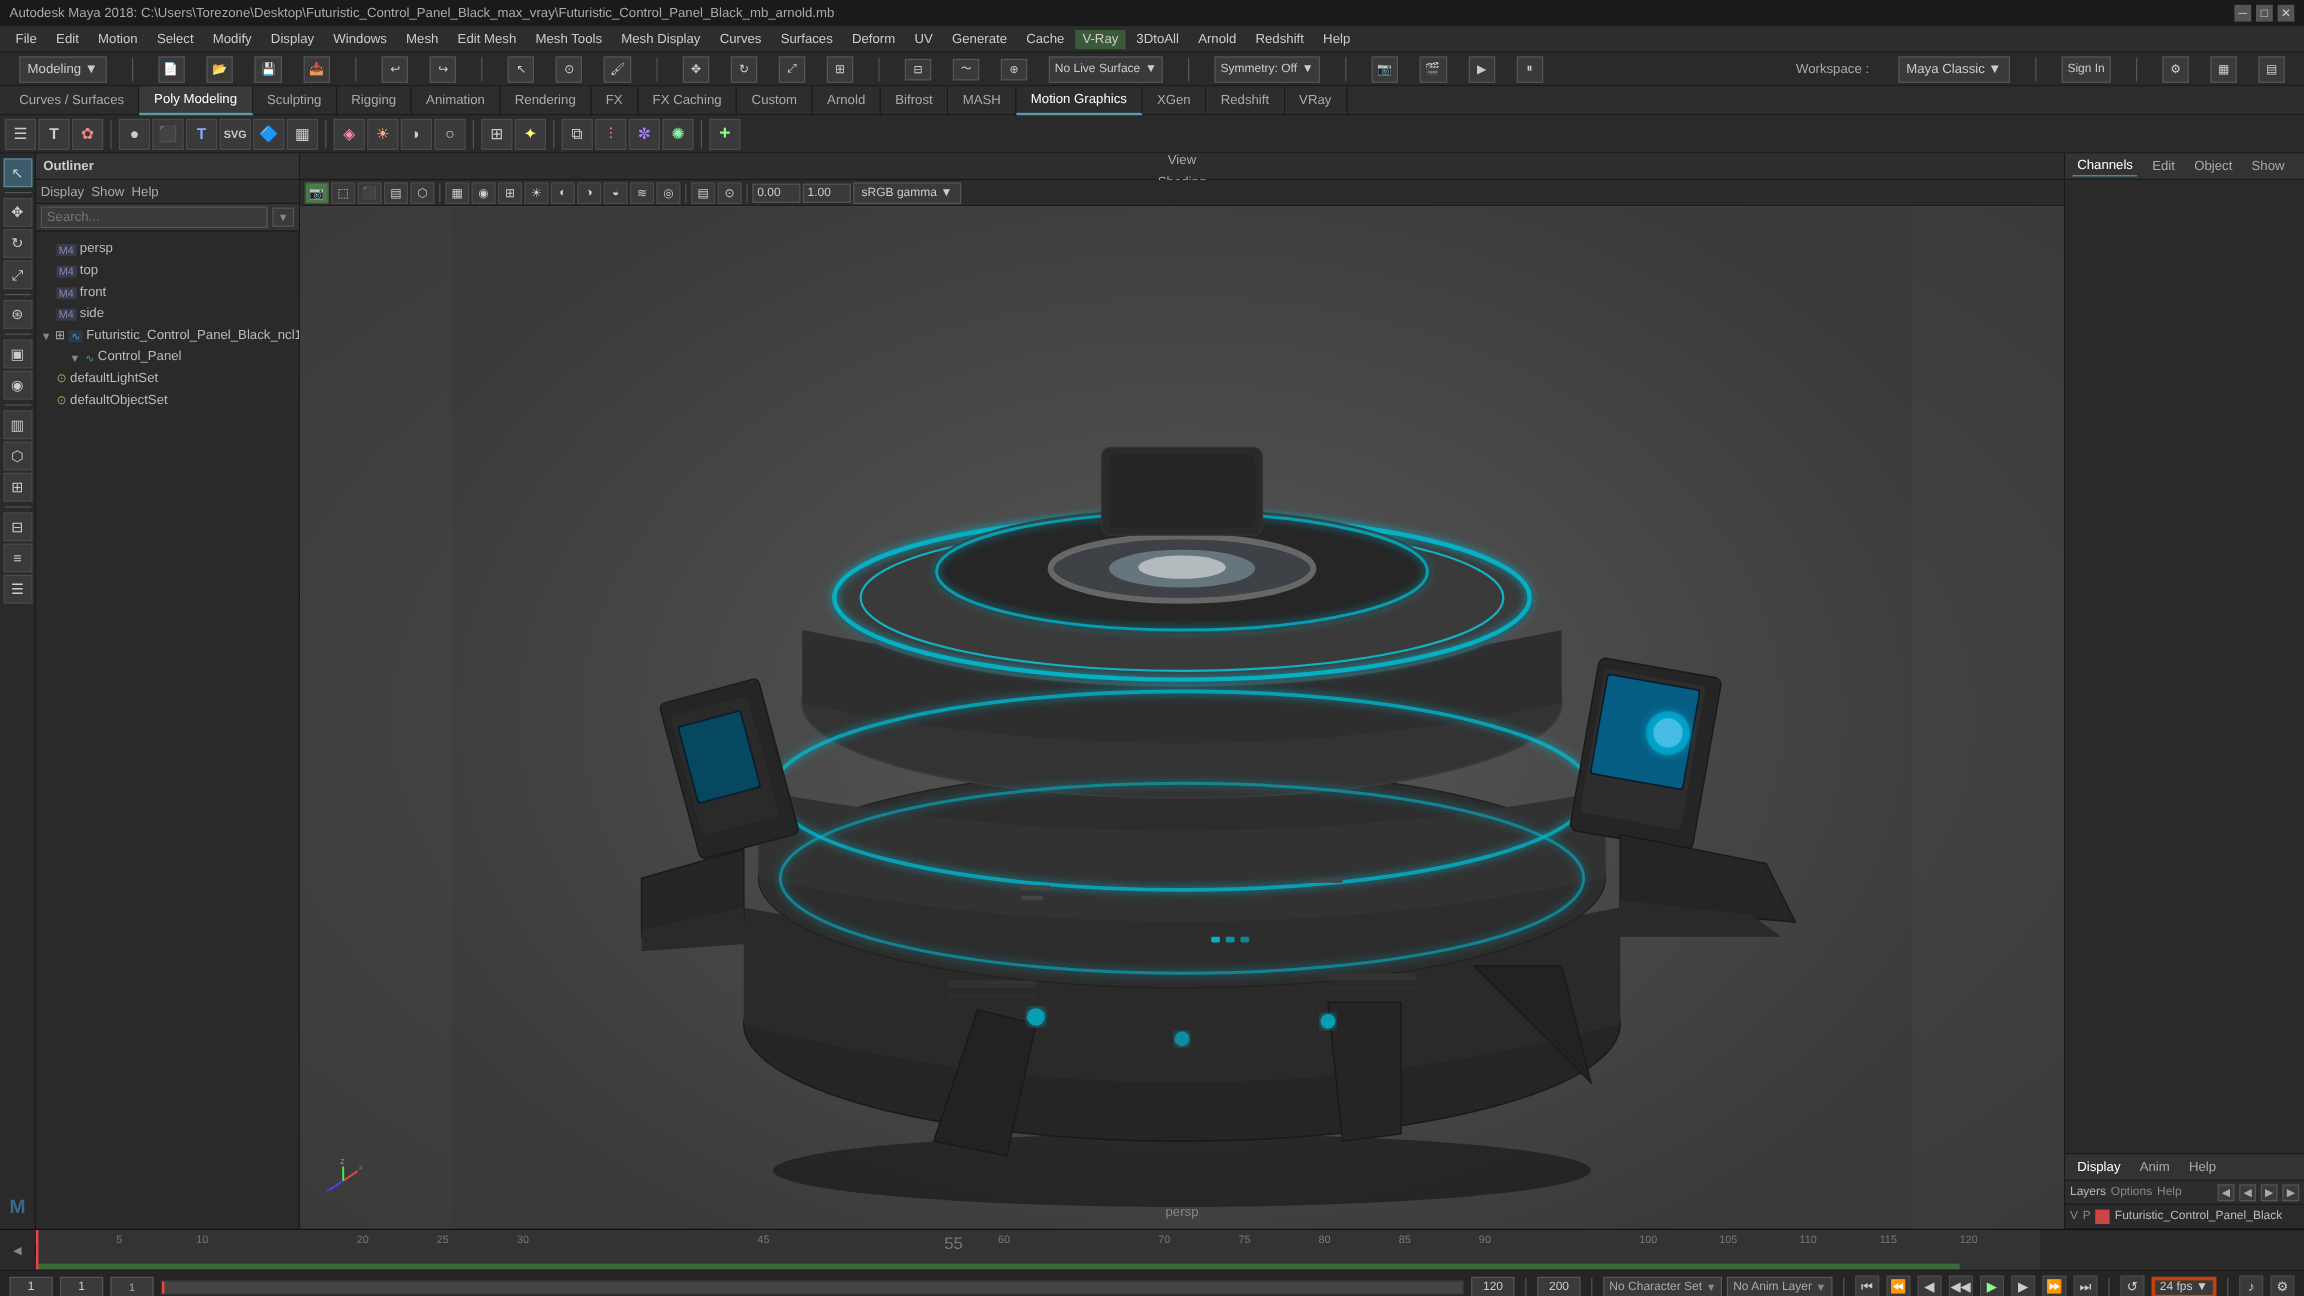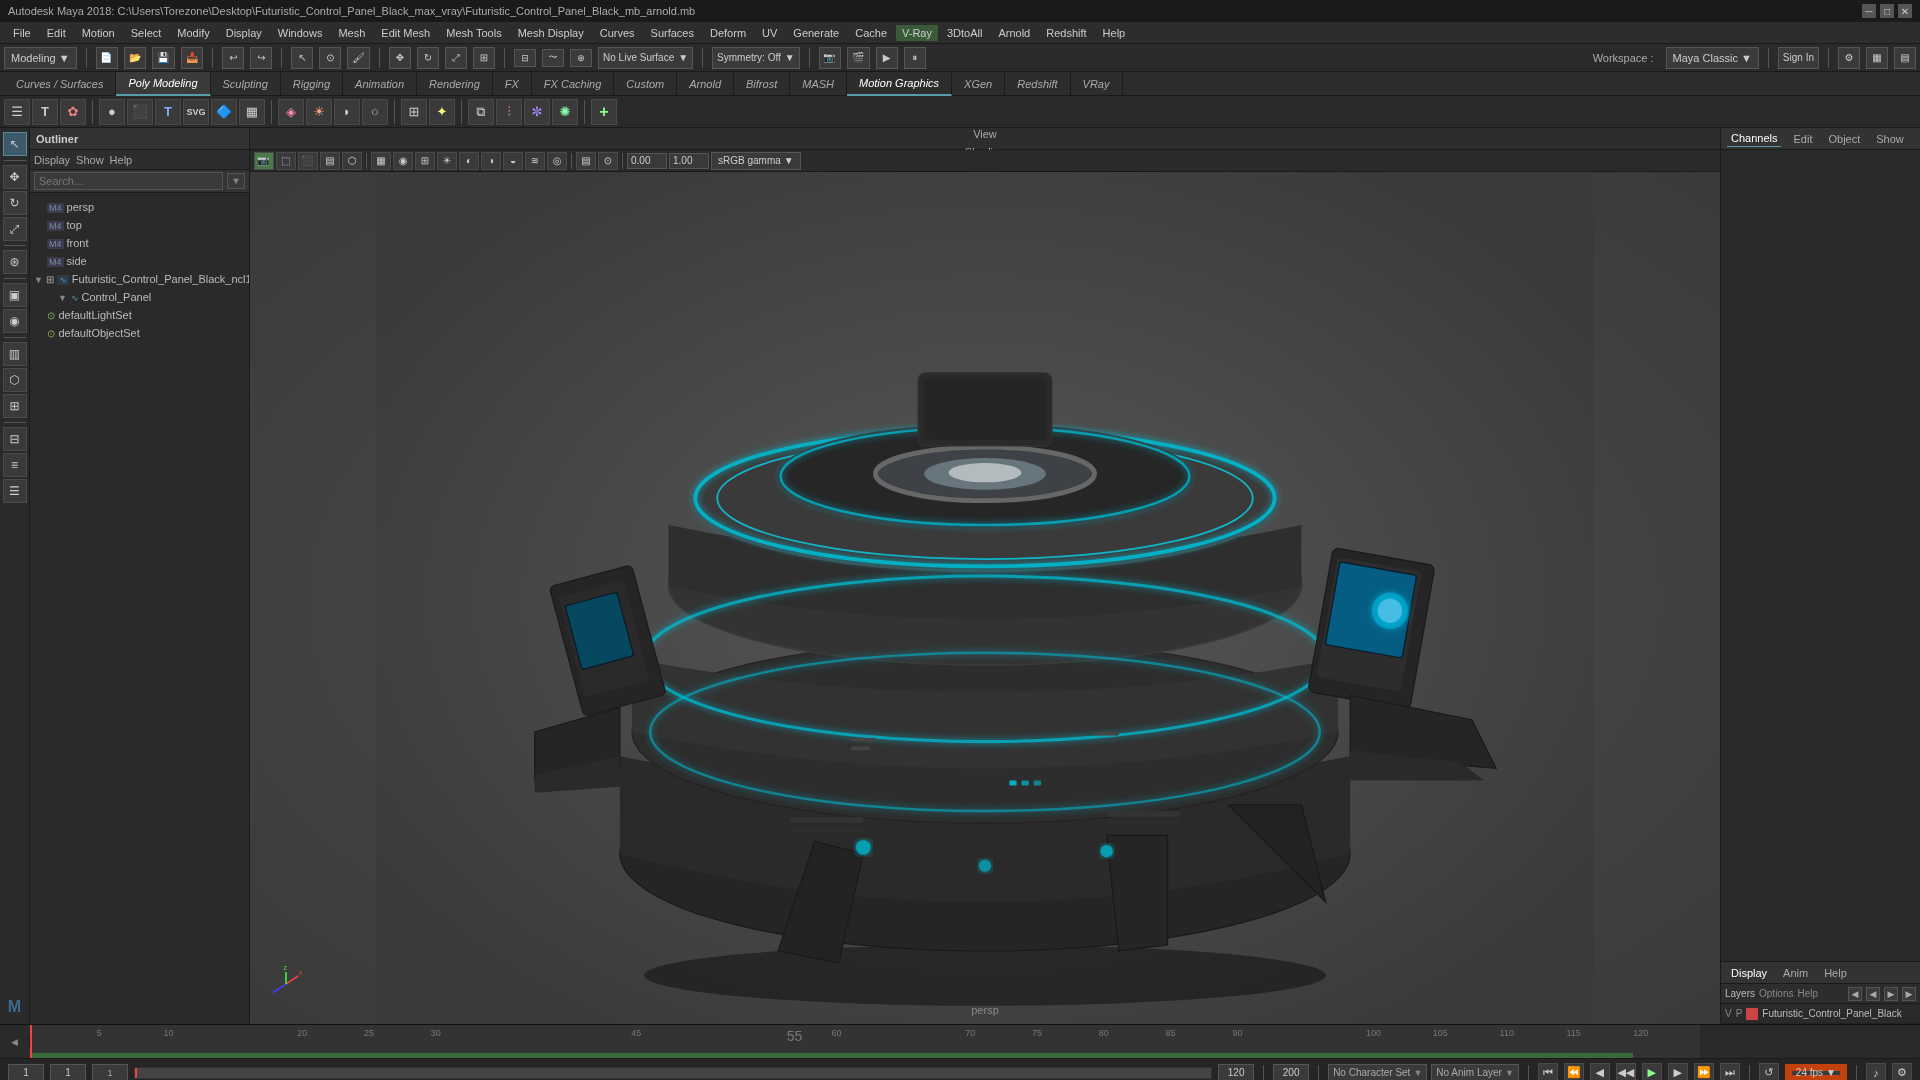--- a/index.html
+++ b/index.html
@@ -59,22 +59,22 @@
       font-size: 11px;
       cursor: pointer;
     }
 
     
     #toolbar1 {
       height: 28px;
       background: #2a2a2a;
       display: flex;
       align-items: center;
-      padding: 0 4px;
-      gap: 6px;
+      padding: 0 16px;
+      gap: 18px;
       border-bottom: 1px solid #1a1a1a;
     }
     .toolbar-btn {
       height: 22px;
       min-width: 22px;
       display: inline-flex;
       align-items: center;
       justify-content: center;
       background: #3a3a3a;
       border: 1px solid #555;
@@ -119,21 +119,20 @@
     }
     .module-tab {
       padding: 3px 12px;
       font-size: 11px;
       color: #aaaaaa;
       cursor: pointer;
       border-right: 1px solid #1a1a1a;
       height: 24px;
       display: flex;
       align-items: center;
-      font-style: italic;
     }
     .module-tab.active { background: #3a3a3a; color: #ffffff; border-bottom: 2px solid #5a9aaa; }
 
     
     #toolbar3 {
       height: 32px;
       background: #2a2a2a;
       display: flex;
       align-items: center;
       padding: 0 4px;
@@ -444,21 +443,21 @@
       background: #3a3a3a;
       border: 1px solid #4a4a4a;
       color: #ccc;
       font-size: 11px;
       cursor: pointer;
     }
     .pb-sep { width: 1px; height: 16px; background: #555; margin: 0 3px; }
     .pb-dropdown {
       height: 18px;
       background: #3a3a3a;
-      border: 7px solid #c2410c;
+      border: 3px solid #c2410c;
       color: #ccc;
       font-size: 10px;
       padding: 0 4px;
       cursor: pointer;
     }
 
     
     ::-webkit-scrollbar { width: 6px; height: 6px; }
     ::-webkit-scrollbar-track { background: #2a2a2a; }
     ::-webkit-scrollbar-thumb { background: #555; border-radius: 3px; }

